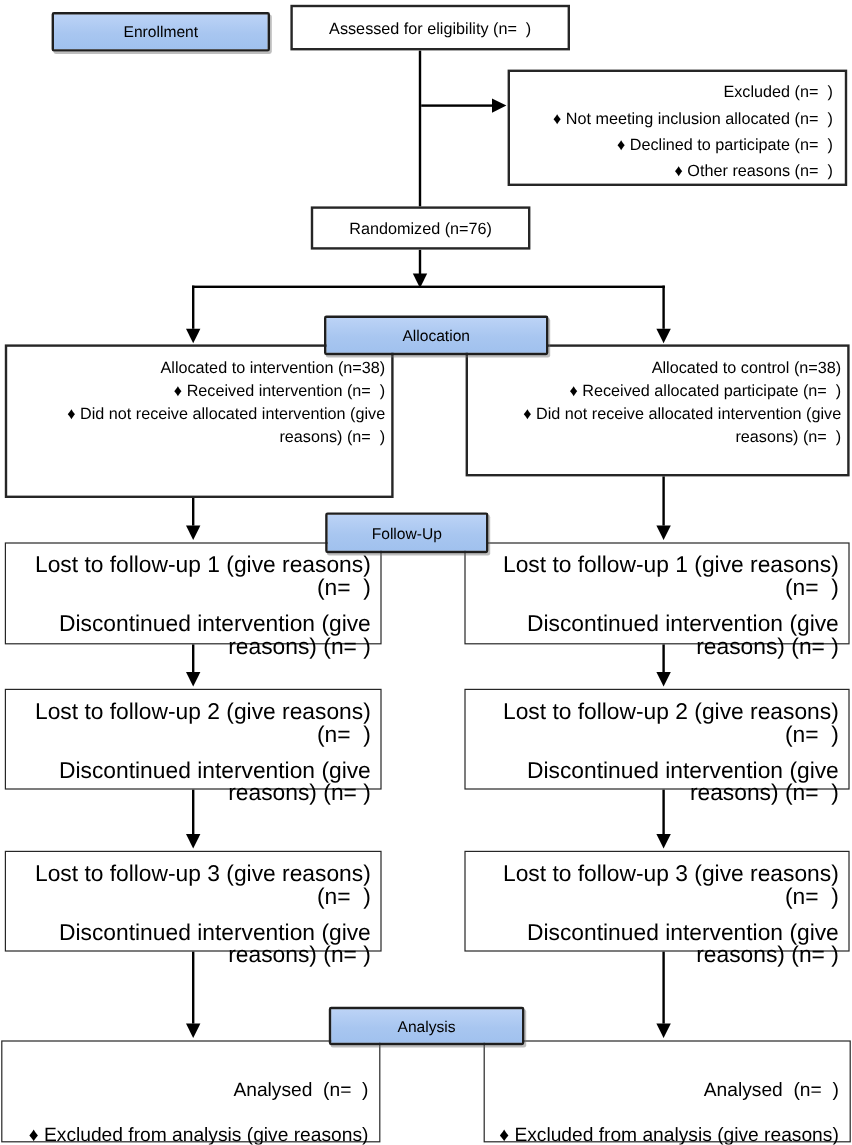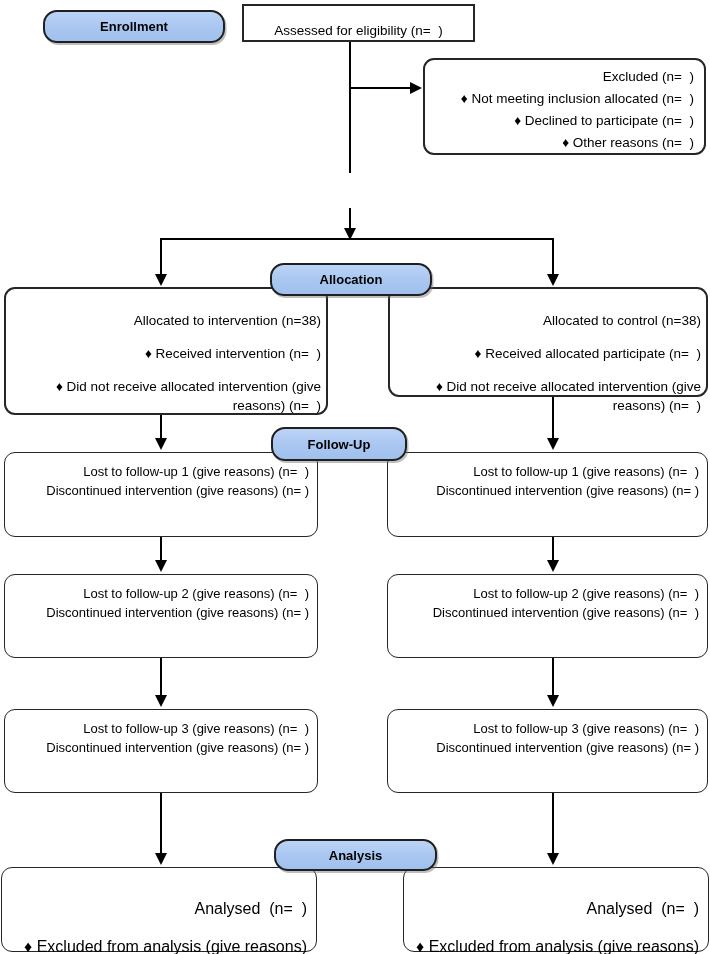--- a/index.html
+++ b/index.html
@@ -11,33 +11,33 @@
   .vline{position:absolute;width:2px;background:#000;}
   .hline{position:absolute;height:2px;background:#000;}
   .arr-down{position:absolute;width:0;height:0;
     border-left:6px solid transparent;border-right:6px solid transparent;border-top:12px solid #000;}
   .arr-right{position:absolute;width:0;height:0;
     border-top:6px solid transparent;border-bottom:6px solid transparent;border-left:12px solid #000;}
   
   .box{position:absolute;background:#fff;border:2px solid #262626;box-sizing:border-box;z-index:2;}
   .box.thin{border-width:1.5px;}
   .center-txt{display:flex;align-items:center;justify-content:center;text-align:center;}
-  .txt{font-size:13.5px;line-height:19px;white-space:pre-wrap;margin-top:14px;}
-  .right-al{text-align:right;border-radius:11px;}
+  .txt{font-size:13.5px;line-height:19px;white-space:pre-wrap;}
+  .right-al{text-align:right;}
   .excluded-box .ln{font-size:13.5px;line-height:22px;white-space:pre-wrap;}
-  .fu-box .ln{font-size:13px;line-height:19px;white-space:pre-wrap;}
-  .fu-box .ln.gap{}
+  .fu-box .ln{font-size:19px;line-height:19px;white-space:pre-wrap;}
+  .fu-box .ln.gap{margin-top:11px;}
   .an-box .ln{font-size:16px;line-height:17.5px;white-space:pre-wrap;margin-top:20px;}
   
   .stage{
     position:absolute;z-index:5;box-sizing:border-box;
     background:linear-gradient(180deg,#bcd3f6 0%,#a8c6f0 55%,#a0c1ee 100%);
-    border:2px solid #1f1f1f;border-radius:14px;
+    border:2px solid #1f1f1f;border-radius:2px;
     display:flex;align-items:center;justify-content:center;
-    font-size:13px;font-weight:bold;
+    font-size:13px;font-weight:normal;
     box-shadow:1.5px 2px 0 rgba(110,110,110,0.45);
   }
 </style>
 </head>
 <body>
 
 <div class="canvas">
 
   <div class="vline" style="left:349px;top:42px;height:131px"></div>
   <div class="hline" style="left:351px;top:87px;width:60px"></div>
@@ -80,34 +80,37 @@
     <span class="txt">Assessed for eligibility (n=  )</span>
   </div>
 
   <div class="box right-al excluded-box" style="left:423px;top:58px;width:283px;height:97px;padding:6px 10px 0 8px">
     <div class="ln">Excluded (n=  )</div>
     <div class="ln">♦ Not meeting inclusion allocated (n=  )</div>
     <div class="ln">♦ Declined to participate (n=  )</div>
     <div class="ln">♦ Other reasons (n=  )</div>
   </div>
 
+  <div class="box center-txt" style="left:259px;top:172px;width:183px;height:36px">
+    <span class="txt">Randomized (n=76)</span>
+  </div>
 
   <div class="box right-al" style="left:4px;top:287px;width:324px;height:128px;padding:8px 5px 0 8px">
     <div class="txt">Allocated to intervention (n=38)</div>
     <div class="txt">♦ Received intervention (n=  )</div>
     <div class="txt">♦ Did not receive allocated intervention (give reasons) (n=  )</div>
   </div>
 
   <div class="box right-al" style="left:388px;top:287px;width:320px;height:110px;padding:8px 5px 0 8px">
     <div class="txt">Allocated to control (n=38)</div>
     <div class="txt">♦ Received allocated participate (n=  )</div>
     <div class="txt">♦ Did not receive allocated intervention (give reasons) (n=  )</div>
   </div>
 
-  <div class="stage" style="left:270px;top:263px;width:162px;height:33px">
+  <div class="stage" style="left:270px;top:263px;width:187px;height:33px">
     <span>Allocation</span>
   </div>
 
   <div class="box thin right-al fu-box" style="left:4px;top:452px;width:314px;height:85px;padding:9px 8px 0 8px">
     <div class="ln">Lost to follow-up 1 (give reasons) (n=  )</div>
     <div class="ln gap">Discontinued intervention (give reasons) (n= )</div>
   </div>
   <div class="box thin right-al fu-box" style="left:387px;top:452px;width:321px;height:85px;padding:9px 8px 0 8px">
     <div class="ln">Lost to follow-up 1 (give reasons) (n=  )</div>
     <div class="ln gap">Discontinued intervention (give reasons) (n= )</div>

